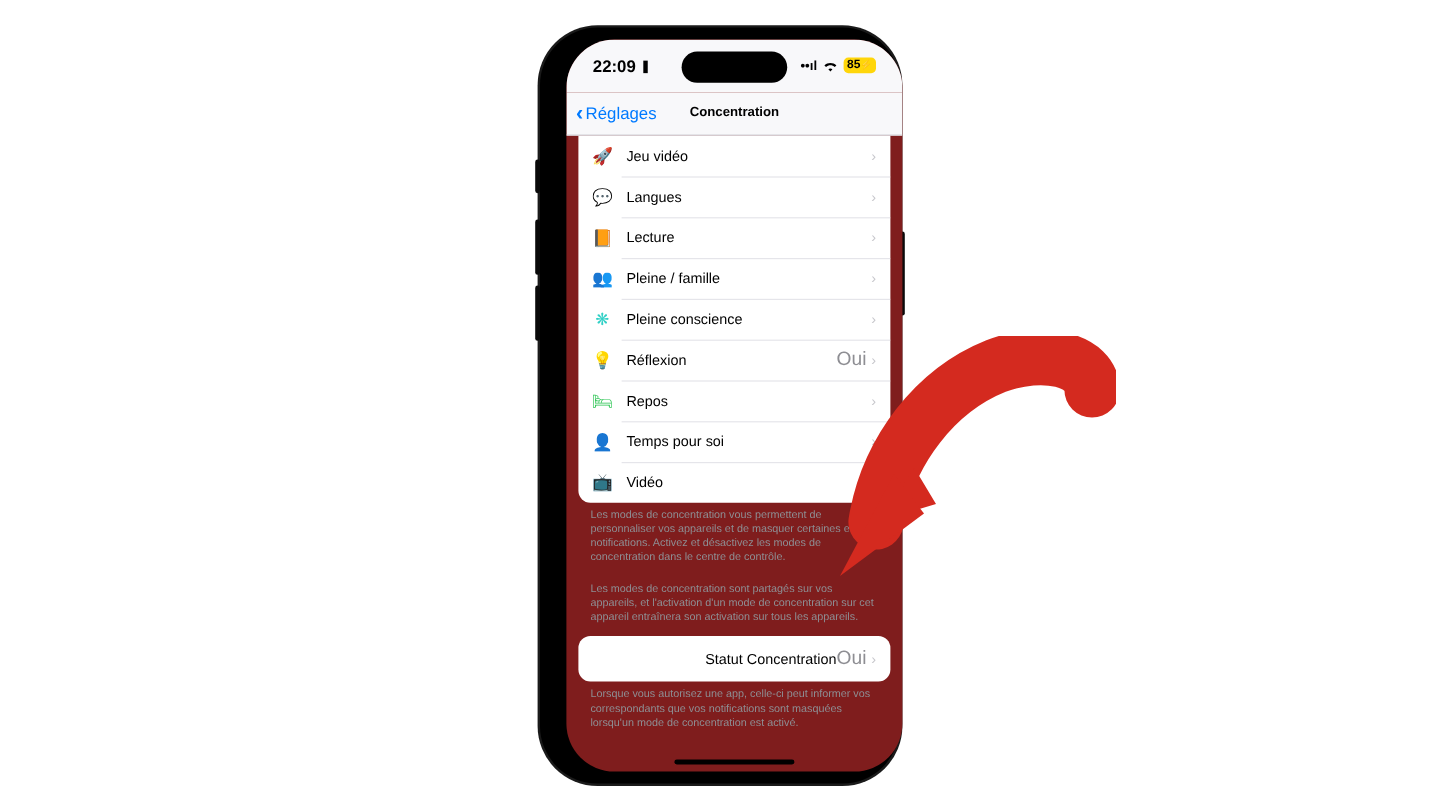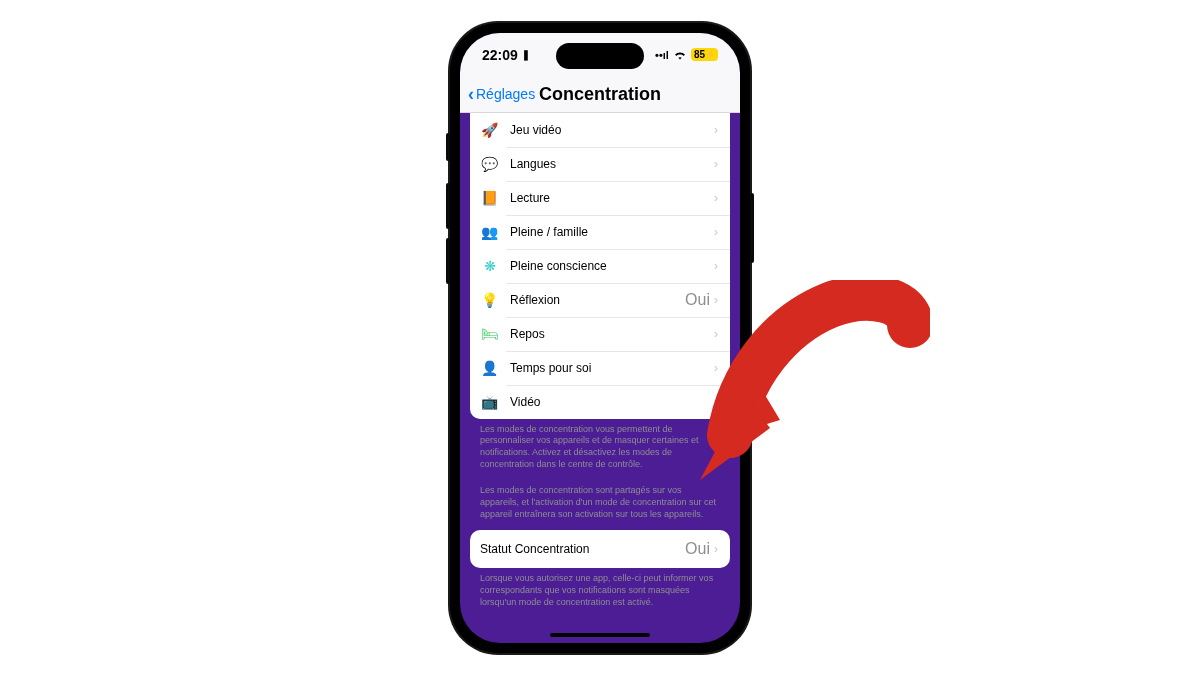--- a/index.html
+++ b/index.html
@@ -24,26 +24,27 @@
     box-shadow: 0 0 0 2px #1a1a1a;
   }
   .side-btn { position:absolute; background:#0a0a0a; border-radius:3px; }
   .side-btn.left1 { left:-4px; top:110px; width:4px; height:28px; }
   .side-btn.left2 { left:-4px; top:160px; width:4px; height:46px; }
   .side-btn.left3 { left:-4px; top:215px; width:4px; height:46px; }
   .side-btn.right1 { right:-4px; top:170px; width:4px; height:70px; }
   .screen {
     width: 100%;
     height: 100%;
-    background: #4c1d95;
+    background: #7f1d1d;
     border-radius: 40px;
     overflow: hidden;
     position: relative;
     display:flex;
     flex-direction:column;
+    margin-left:12px;
   }
   .island {
     position:absolute;
     top:10px; left:50%; transform:translateX(-50%);
     width:88px; height:26px;
     background:#000; border-radius:16px;
     z-index:5;
   }
   .status-bar {
     height:44px;
@@ -64,21 +65,21 @@
   .nav-bar {
     height:36px;
     background:#f8f8fa;
     display:flex; align-items:center;
     padding:0 8px;
     border-bottom:1px solid #d8d8dc;
     position:relative;
     flex-shrink:0;
   }
   .back-btn { color:#007aff; font-size:14px; display:flex; align-items:center; gap:2px;}
-  .nav-title { position:absolute; left:50%; transform:translateX(-50%); font-weight:600; font-size:18px; }
+  .nav-title { position:absolute; left:50%; transform:translateX(-50%); font-weight:600; font-size:11px; }
   .content { flex:1; overflow:hidden; }
   .group {
     background:#fff;
     margin:0 10px 0 10px;
     border-radius:10px;
     overflow:hidden;
   }
   .group.first { border-top-left-radius:0; border-top-right-radius:0; margin-top:0;}
   .row {
     display:flex; align-items:center;
@@ -226,21 +227,21 @@
             <span class="chevron">›</span>
           </div>
         </div>
 
       <div class="footer-text">Les modes de concentration vous permettent de personnaliser vos appareils et de masquer certaines et notifications. Activez et désactivez les modes de concentration dans le centre de contrôle.</div>
 
 
       <div class="footer-text">Les modes de concentration sont partagés sur vos appareils, et l'activation d'un mode de concentration sur cet appareil entraînera son activation sur tous les appareils.</div>
 
       <div class="single-row-group">
-        <div class="row" style="min-height:38px;">
+        <div class="row" style="min-height:38px;text-align:right;">
           <span class="label">Statut Concentration</span>
           <span class="value">Oui</span>
           <span class="chevron">›</span>
         </div>
       </div>
 
       <div class="footer-text">Lorsque vous autorisez une app, celle-ci peut informer vos correspondants que vos notifications sont masquées lorsqu'un mode de concentration est activé.</div>
     </div>
 
     <div class="home-indicator"></div>

